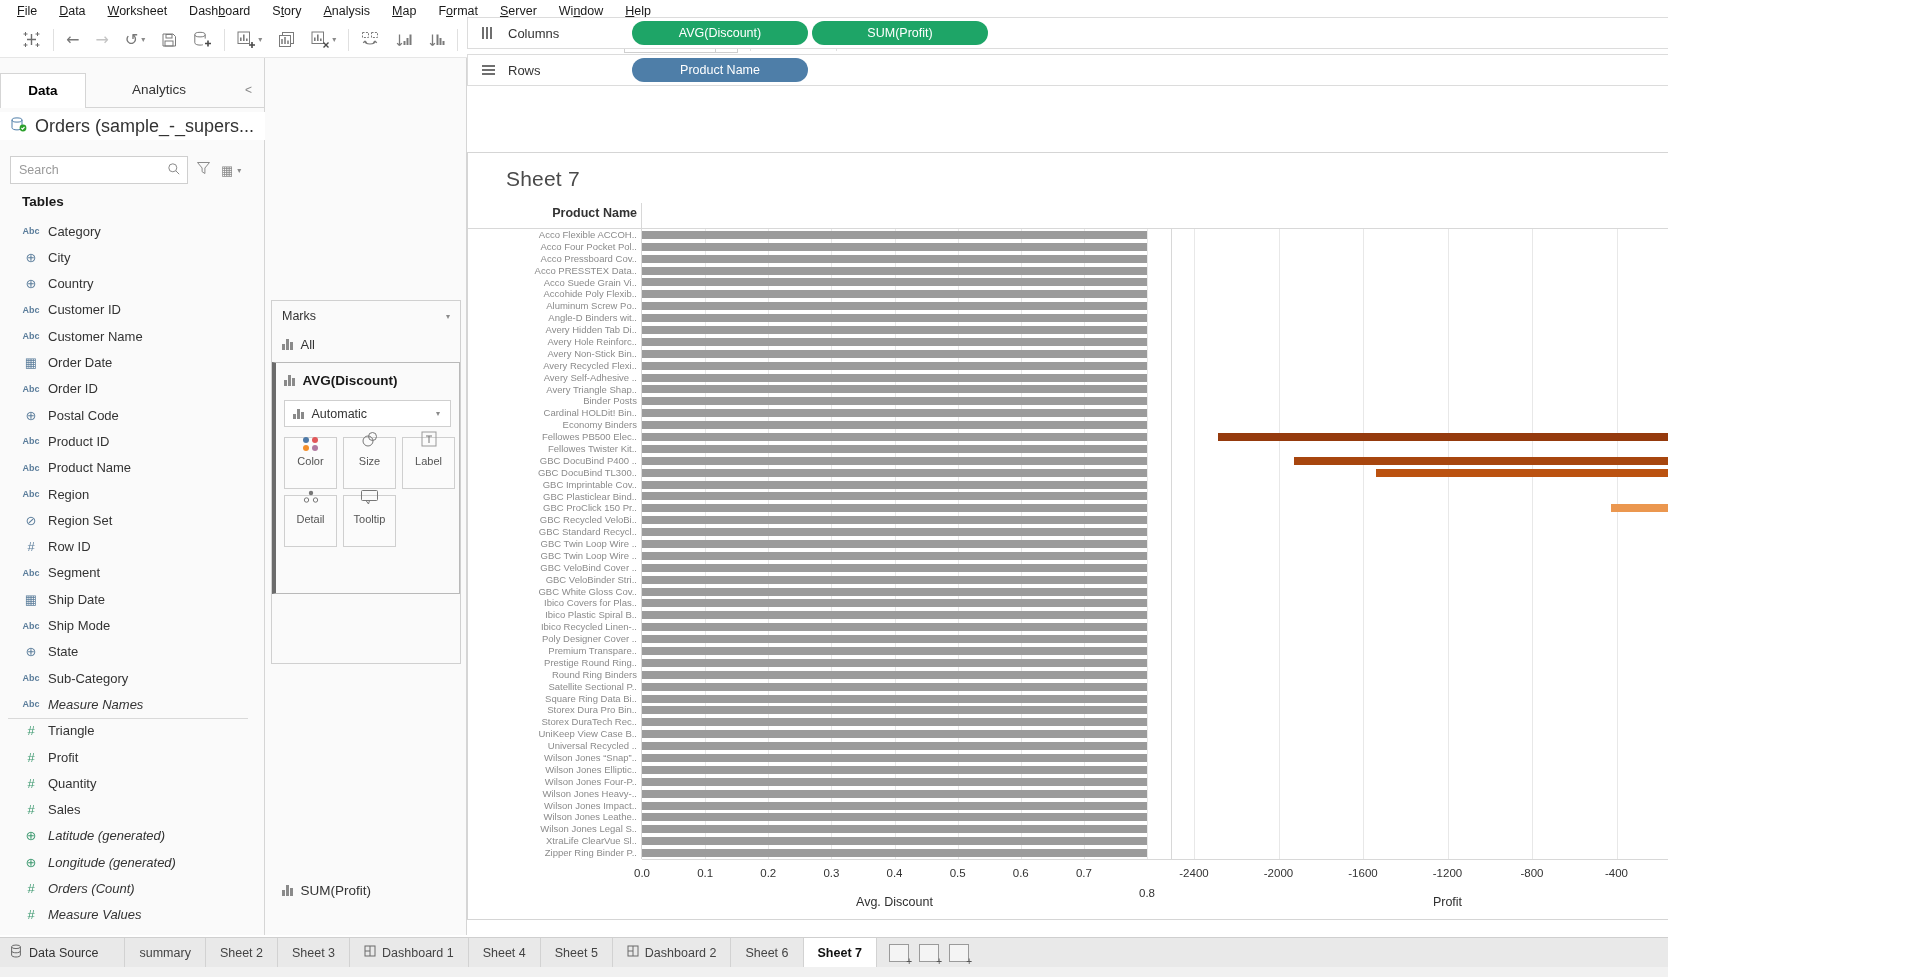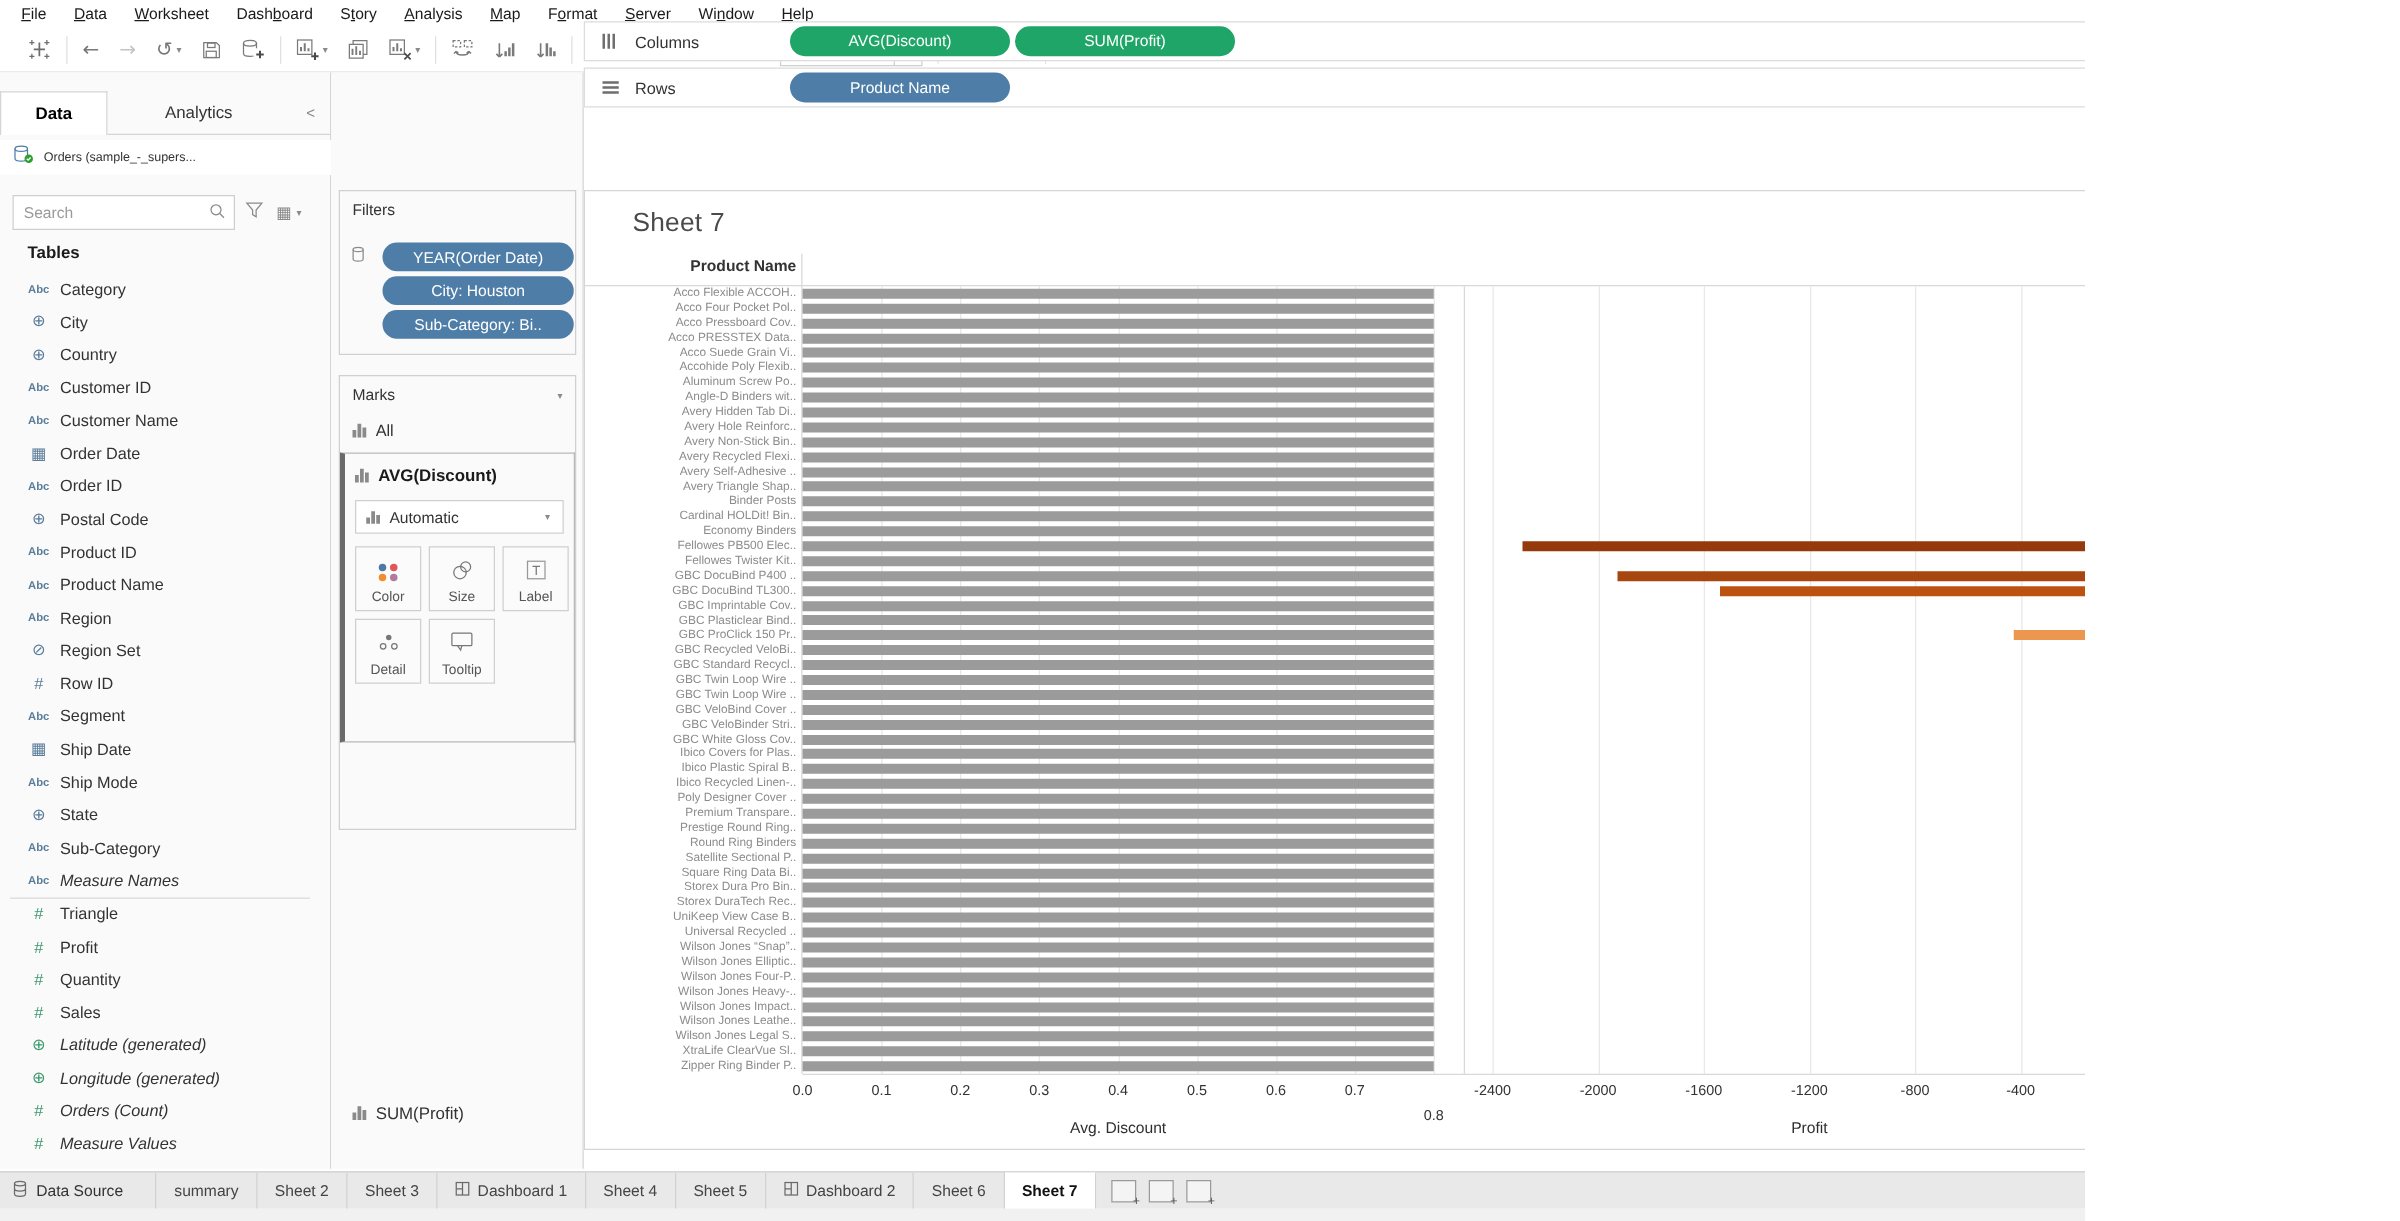--- a/index.html
+++ b/index.html
@@ -31,21 +31,21 @@
   #cardcol { position:absolute; left:265px; top:58px; width:202px; height:877px; background:#fafafa; border-right:1px solid #d5d5d5; }
 
   
   #side-tabs { position:absolute; left:0; top:12px; width:265px; height:38px; display:flex; align-items:flex-end; }
   .side-tab { font-size:13.5px; padding:9px 0 10px; text-align:center; }
   #tab-data { width:86px; background:#fff; border:1px solid #d5d5d5; border-bottom:none; font-weight:bold; color:#000; }
   #tab-analytics { width:146px; color:#333; border-bottom:1px solid #d5d5d5; }
   #side-collapse { flex:1; color:#888; font-size:12px; text-align:center; padding-bottom:10px; border-bottom:1px solid #d5d5d5; cursor:pointer; }
 
   #datasource-row { position:absolute; left:0; top:54px; width:265px; height:28px; display:flex; align-items:center; gap:8px; padding-left:10px; background:#fff; }
-  #datasource-row .ds-label { font-size:10px; color:#333; white-space:nowrap; overflow:hidden; }
+  #datasource-row .ds-label { font-size:18px; color:#333; white-space:nowrap; overflow:hidden; }
 
   #search-row { position:absolute; left:0; top:96px; width:265px; height:32px; display:flex; align-items:center; }
   #search-box { position:relative; margin-left:10px; width:178px; height:28px; background:#fff; border:1px solid #cfcfcf; }
   #search-box input { width:148px; height:26px; border:none; outline:none; font-size:12.5px; padding:0 8px; color:#333; background:transparent; font-family:inherit; }
   #search-box input::placeholder { color:#9a9a9a; }
   .mini-ic { color:#8a8a8a; }
 
   #tables-header { position:absolute; left:22px; top:136px; font-size:13.5px; font-weight:bold; color:#1a1a1a; }
 
   .field-row { position:absolute; left:0; width:265px; height:26px; display:flex; align-items:center; cursor:pointer; }
@@ -70,21 +70,21 @@
   #marks-head { display:flex; align-items:center; justify-content:space-between; padding:8px 10px 6px; font-size:12.5px; color:#333; }
   .marks-row { display:flex; align-items:center; gap:8px; padding:8px 10px; font-size:13px; color:#333; }
   .bars-ic { display:inline-flex; align-items:flex-end; gap:1.5px; height:11px; }
   .bars-ic i { width:2.5px; background:#8a8a8a; display:block; }
   #avg-section { margin:2px 0 0 0; border:1px solid #b9b9b9; border-left:4px solid #6b6b6b; background:#fafafa; height:232px; position:relative; }
   #avg-title { display:flex; align-items:center; gap:8px; padding:10px 8px 8px; font-size:13.5px; font-weight:bold; color:#1a1a1a; }
   #marktype { margin:4px 8px 8px; height:27px; border:1px solid #cfcfcf; background:#fff; display:flex; align-items:center; }
   #marktype .mt-label { font-size:12.5px; color:#333; margin-left:8px; flex:1; }
   #marktype .mt-caret { width:24px; text-align:center; }
   #marks-buttons { display:flex; flex-wrap:wrap; gap:6px; padding:2px 8px; width:190px; }
-  .mk-btn { width:53px; height:52px; border:1px solid #cfcfcf; background:#fbfbfb; display:flex; flex-direction:column; align-items:center; justify-content:flex-end; padding-bottom:4px; gap:4px; cursor:pointer; }
+  .mk-btn { width:53px; height:52px; border:1px solid #cfcfcf; background:#fbfbfb; display:flex; flex-direction:column; align-items:center; justify-content:flex-end; padding-bottom:21px; gap:4px; cursor:pointer; }
   .mk-btn .mk-label { font-size:11px; color:#555; }
   .mk-ico { height:20px; display:flex; align-items:center; justify-content:center; }
   .dot4 { display:grid; grid-template-columns:7px 7px; grid-gap:2px; }
   .dot4 i { width:6px; height:6px; border-radius:50%; }
   #sum-row { position:absolute; left:6px; top:574px; width:190px; }
 
   
   .shelf { position:absolute; left:467px; width:1453px; height:32px; background:#fff; border:1px solid #dcdcdc; display:flex; align-items:center; }
   #shelf-cols { top:17px; } #shelf-rows { top:54px; }
   .shelf-ic { margin-left:14px; width:20px; display:flex; }
@@ -433,34 +433,20 @@
           <span class="field-label it">Orders (Count)</span>
         </div>
         <div class="field-row" style="top: 843.8px;">
           <span class="field-icon" style="color: rgb(61, 153, 112);">#</span>
           <span class="field-label it">Measure Values</span>
         </div>
       </div>
   </div>
 
   <div id="cardcol">
-    <div id="filters-card" class="card">
-      <div class="card-label">Filters</div>
-      <span style="position:absolute;left:9px;top:44px;">
-        <svg width="11" height="13" viewBox="0 0 11 13" fill="none" stroke="#8a8a8a">
-            <ellipse cx="5.5" cy="2.6" rx="4" ry="1.7"></ellipse>
-            <path d="M1.5 2.6v7.6c0 1 1.8 1.7 4 1.7s4-.7 4-1.7V2.6"></path>
-          </svg>
-      </span>
-      <div id="filter-pills">
-          <div class="pill blue fpill" style="top: 41px;">YEAR(Order Date)</div>
-          <div class="pill blue fpill" style="top: 68px;">City: Houston</div>
-          <div class="pill blue fpill" style="top: 95px;">Sub-Category: Bi..</div>
-        </div>
-    </div>
     <div id="marks-card" class="card">
       <div id="marks-head">
         <span>Marks</span>
         <span class="caret">▾</span>
       </div>
       <div class="marks-row">
         <span class="bars-ic">
             <i style="height:6px"></i>
             <i style="height:11px"></i>
             <i style="height:8px"></i>

